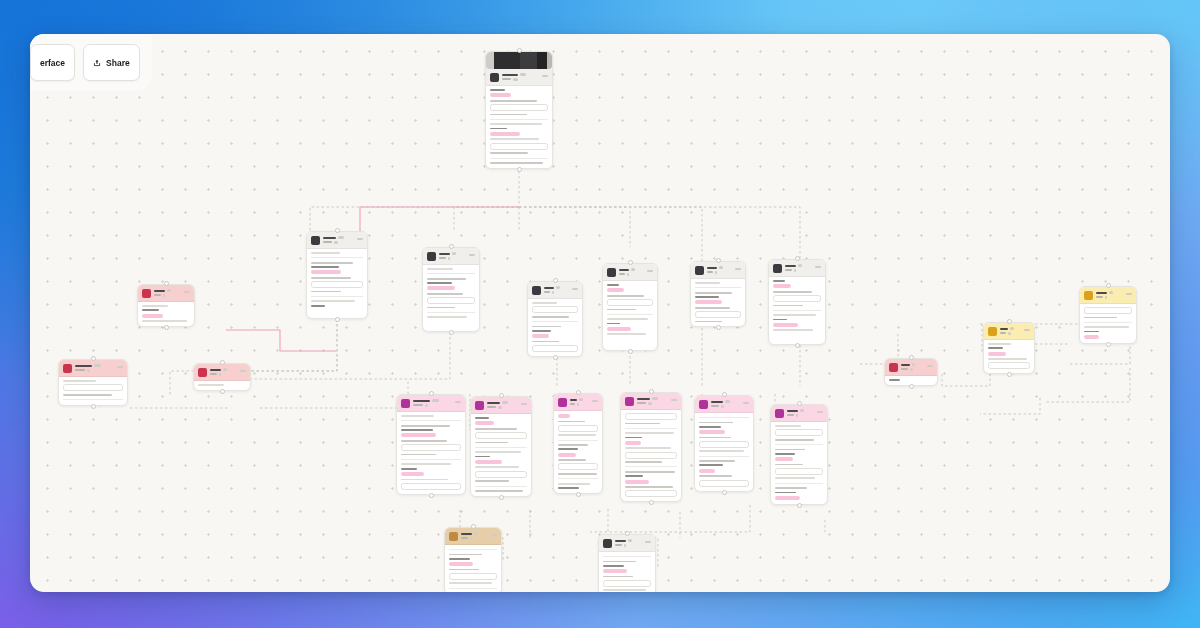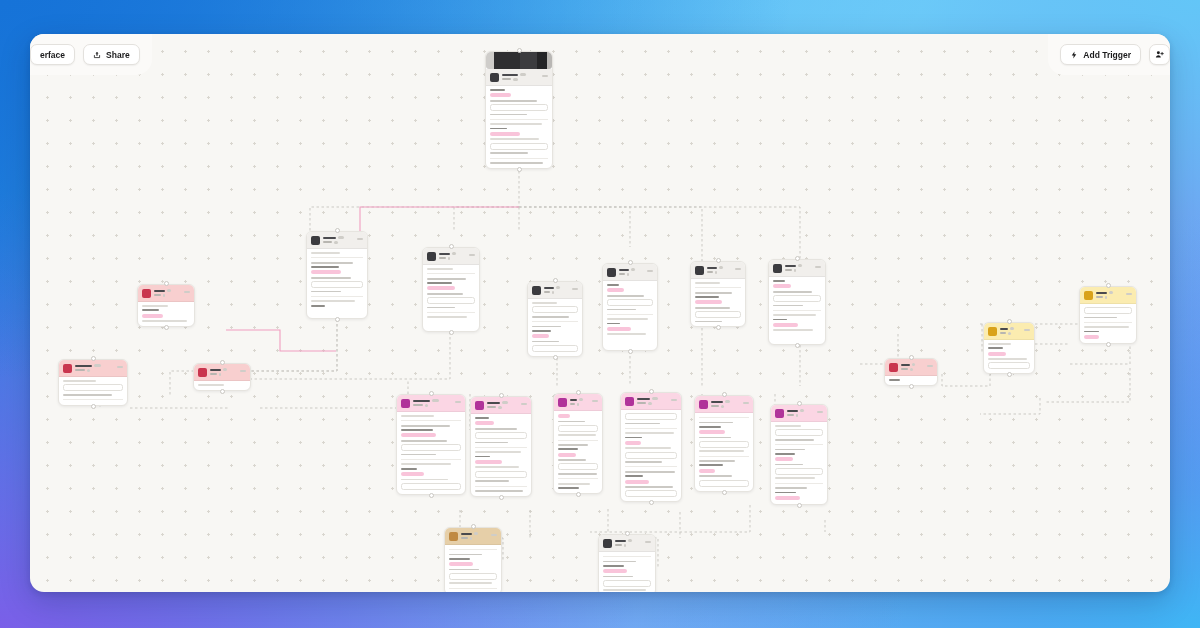--- a/index.html
+++ b/index.html
@@ -26,21 +26,21 @@
     border-radius:14px;
     box-shadow:0 10px 30px rgba(10,30,70,.22), 0 2px 6px rgba(10,30,70,.14);
     overflow:hidden;
   }
 
   
   .tb { position:absolute; top:0; background:#fbfaf8; display:flex; align-items:center;
         gap:8px; padding:10px 12px; z-index:40; }
   .tb-l { left:0; border-bottom-right-radius:16px; padding-left:0; }
   .tb-r { right:0; border-bottom-left-radius:16px; padding-right:0; }
-  .btn { display:flex; align-items:center; gap:5px; height:21px; padding:0 9px;
+  .btn { display:flex; align-items:center; gap:5px; height:37px; padding:0 9px;
          background:#fff; border:1px solid #e3e1dd; border-radius:7px;
          font-size:8.5px; color:#1b1b1c; font-weight:600; white-space:nowrap;
          box-shadow:0 1px 1.5px rgba(0,0,0,.05); cursor:pointer; }
   .btn svg { width:8px; height:8px; display:block; }
   .ico-btn { width:21px; padding:0; justify-content:center; }
 
   
   #edges { position:absolute; inset:0; width:1140px; height:558px; z-index:1; }
 
   
@@ -138,35 +138,20 @@
     </div>
     <div class="btn">
       <svg viewBox="0 0 16 16">
         <path d="M8 1.5 L11 5 H9.2 V9.5 H6.8 V5 H5 Z" fill="#1b1b1c"></path>
         <path d="M2.8 9 v4.2 h10.4 V9" stroke="#1b1b1c" stroke-width="1.6" fill="none" stroke-linecap="round"></path>
       </svg>
       <span>Share</span>
     </div>
   </div>
 
-  <div class="tb tb-r">
-    <div class="btn">
-      <svg viewBox="0 0 16 16">
-        <path d="M9 1 L3.5 9 H7.3 L6.6 15 L12.5 6.6 H8.6 Z" fill="#1b1b1c"></path>
-      </svg>
-      <span>Add Trigger</span>
-    </div>
-    <div class="btn ico-btn">
-      <svg viewBox="0 0 16 16" style="width:9px;height:9px">
-        <circle cx="6" cy="5" r="2.6" fill="#1b1b1c"></circle>
-        <path d="M1.6 13.4c0-2.6 2-4.2 4.4-4.2s4.4 1.6 4.4 4.2z" fill="#1b1b1c"></path>
-        <path d="M12.6 4.2v4.4M10.4 6.4h4.4" stroke="#1b1b1c" stroke-width="1.5" stroke-linecap="round"></path>
-      </svg>
-    </div>
-  </div>
 
   <div id="node-layer">
       <div class="node" style="left: 455px; top: 17px; width: 68px; min-height: 105px;">
         <div class="thumb"></div>
         <div class="hd hd-grey">
       <span class="sq sq-dk"></span>
       <span class="hmeta">
         <span class="hr">
               <span class="ln d" style="width:42.24%"></span>
           <span class="pill" style="width:17%"></span>

